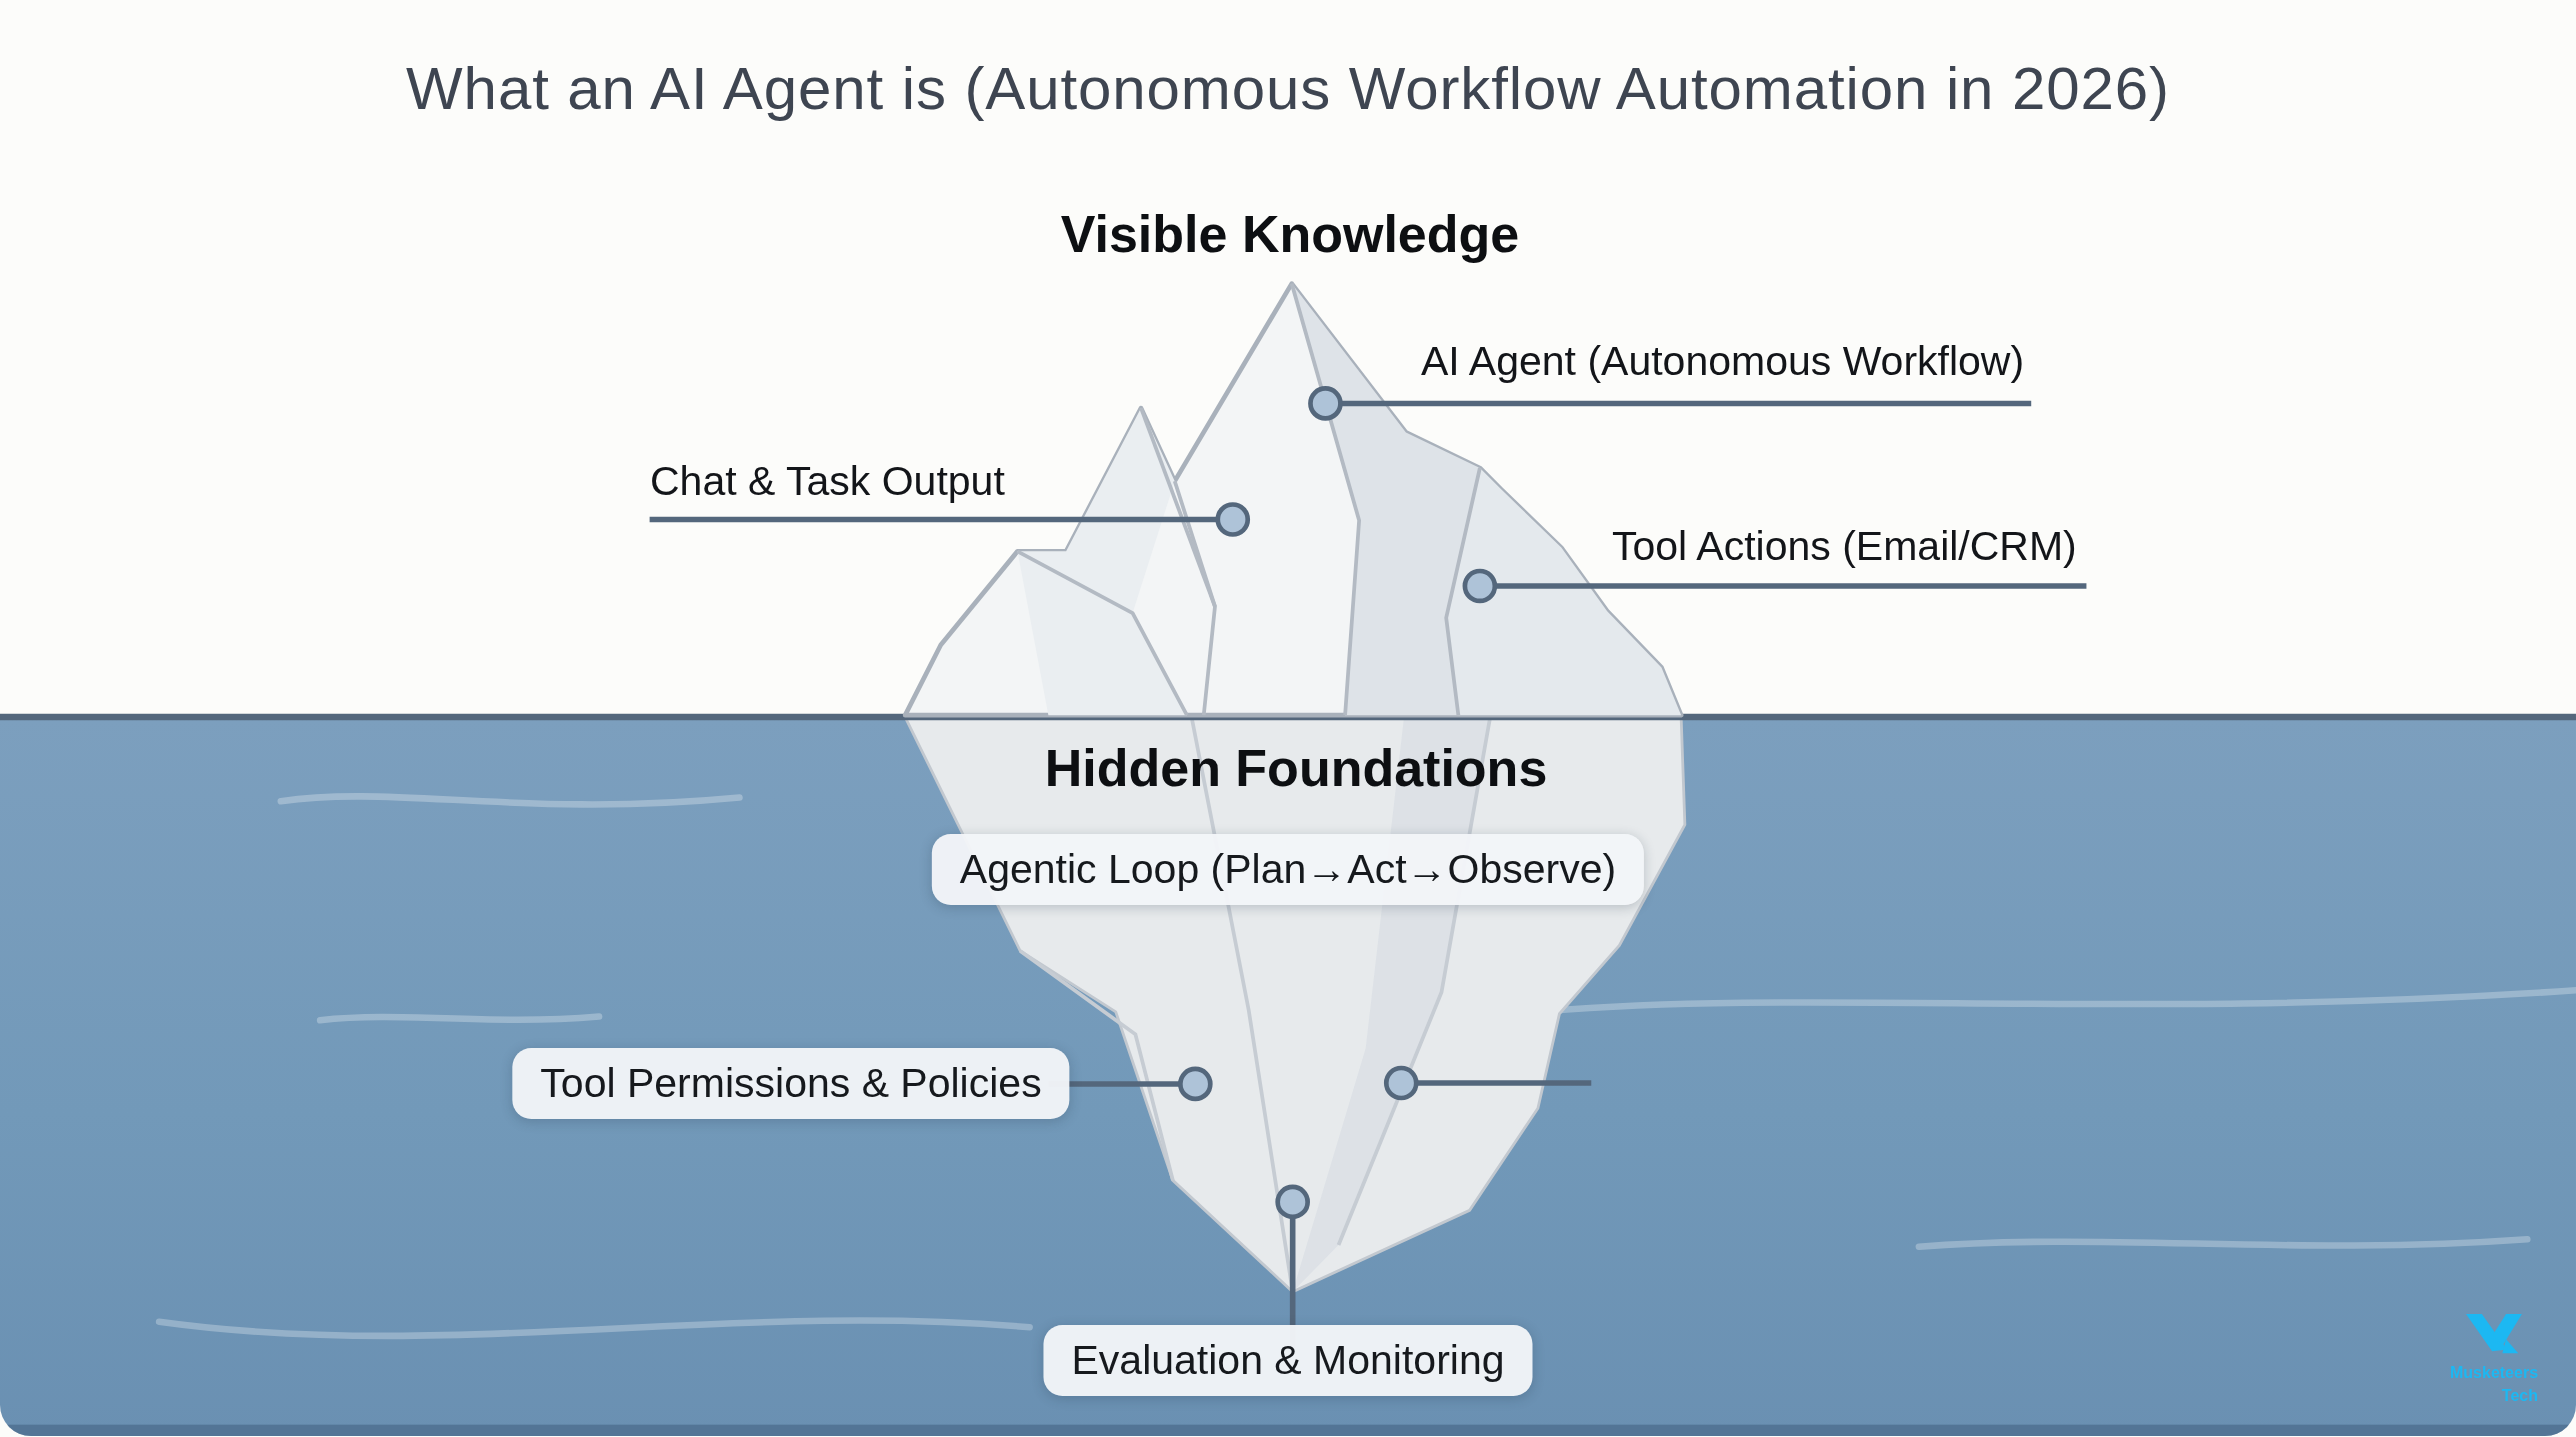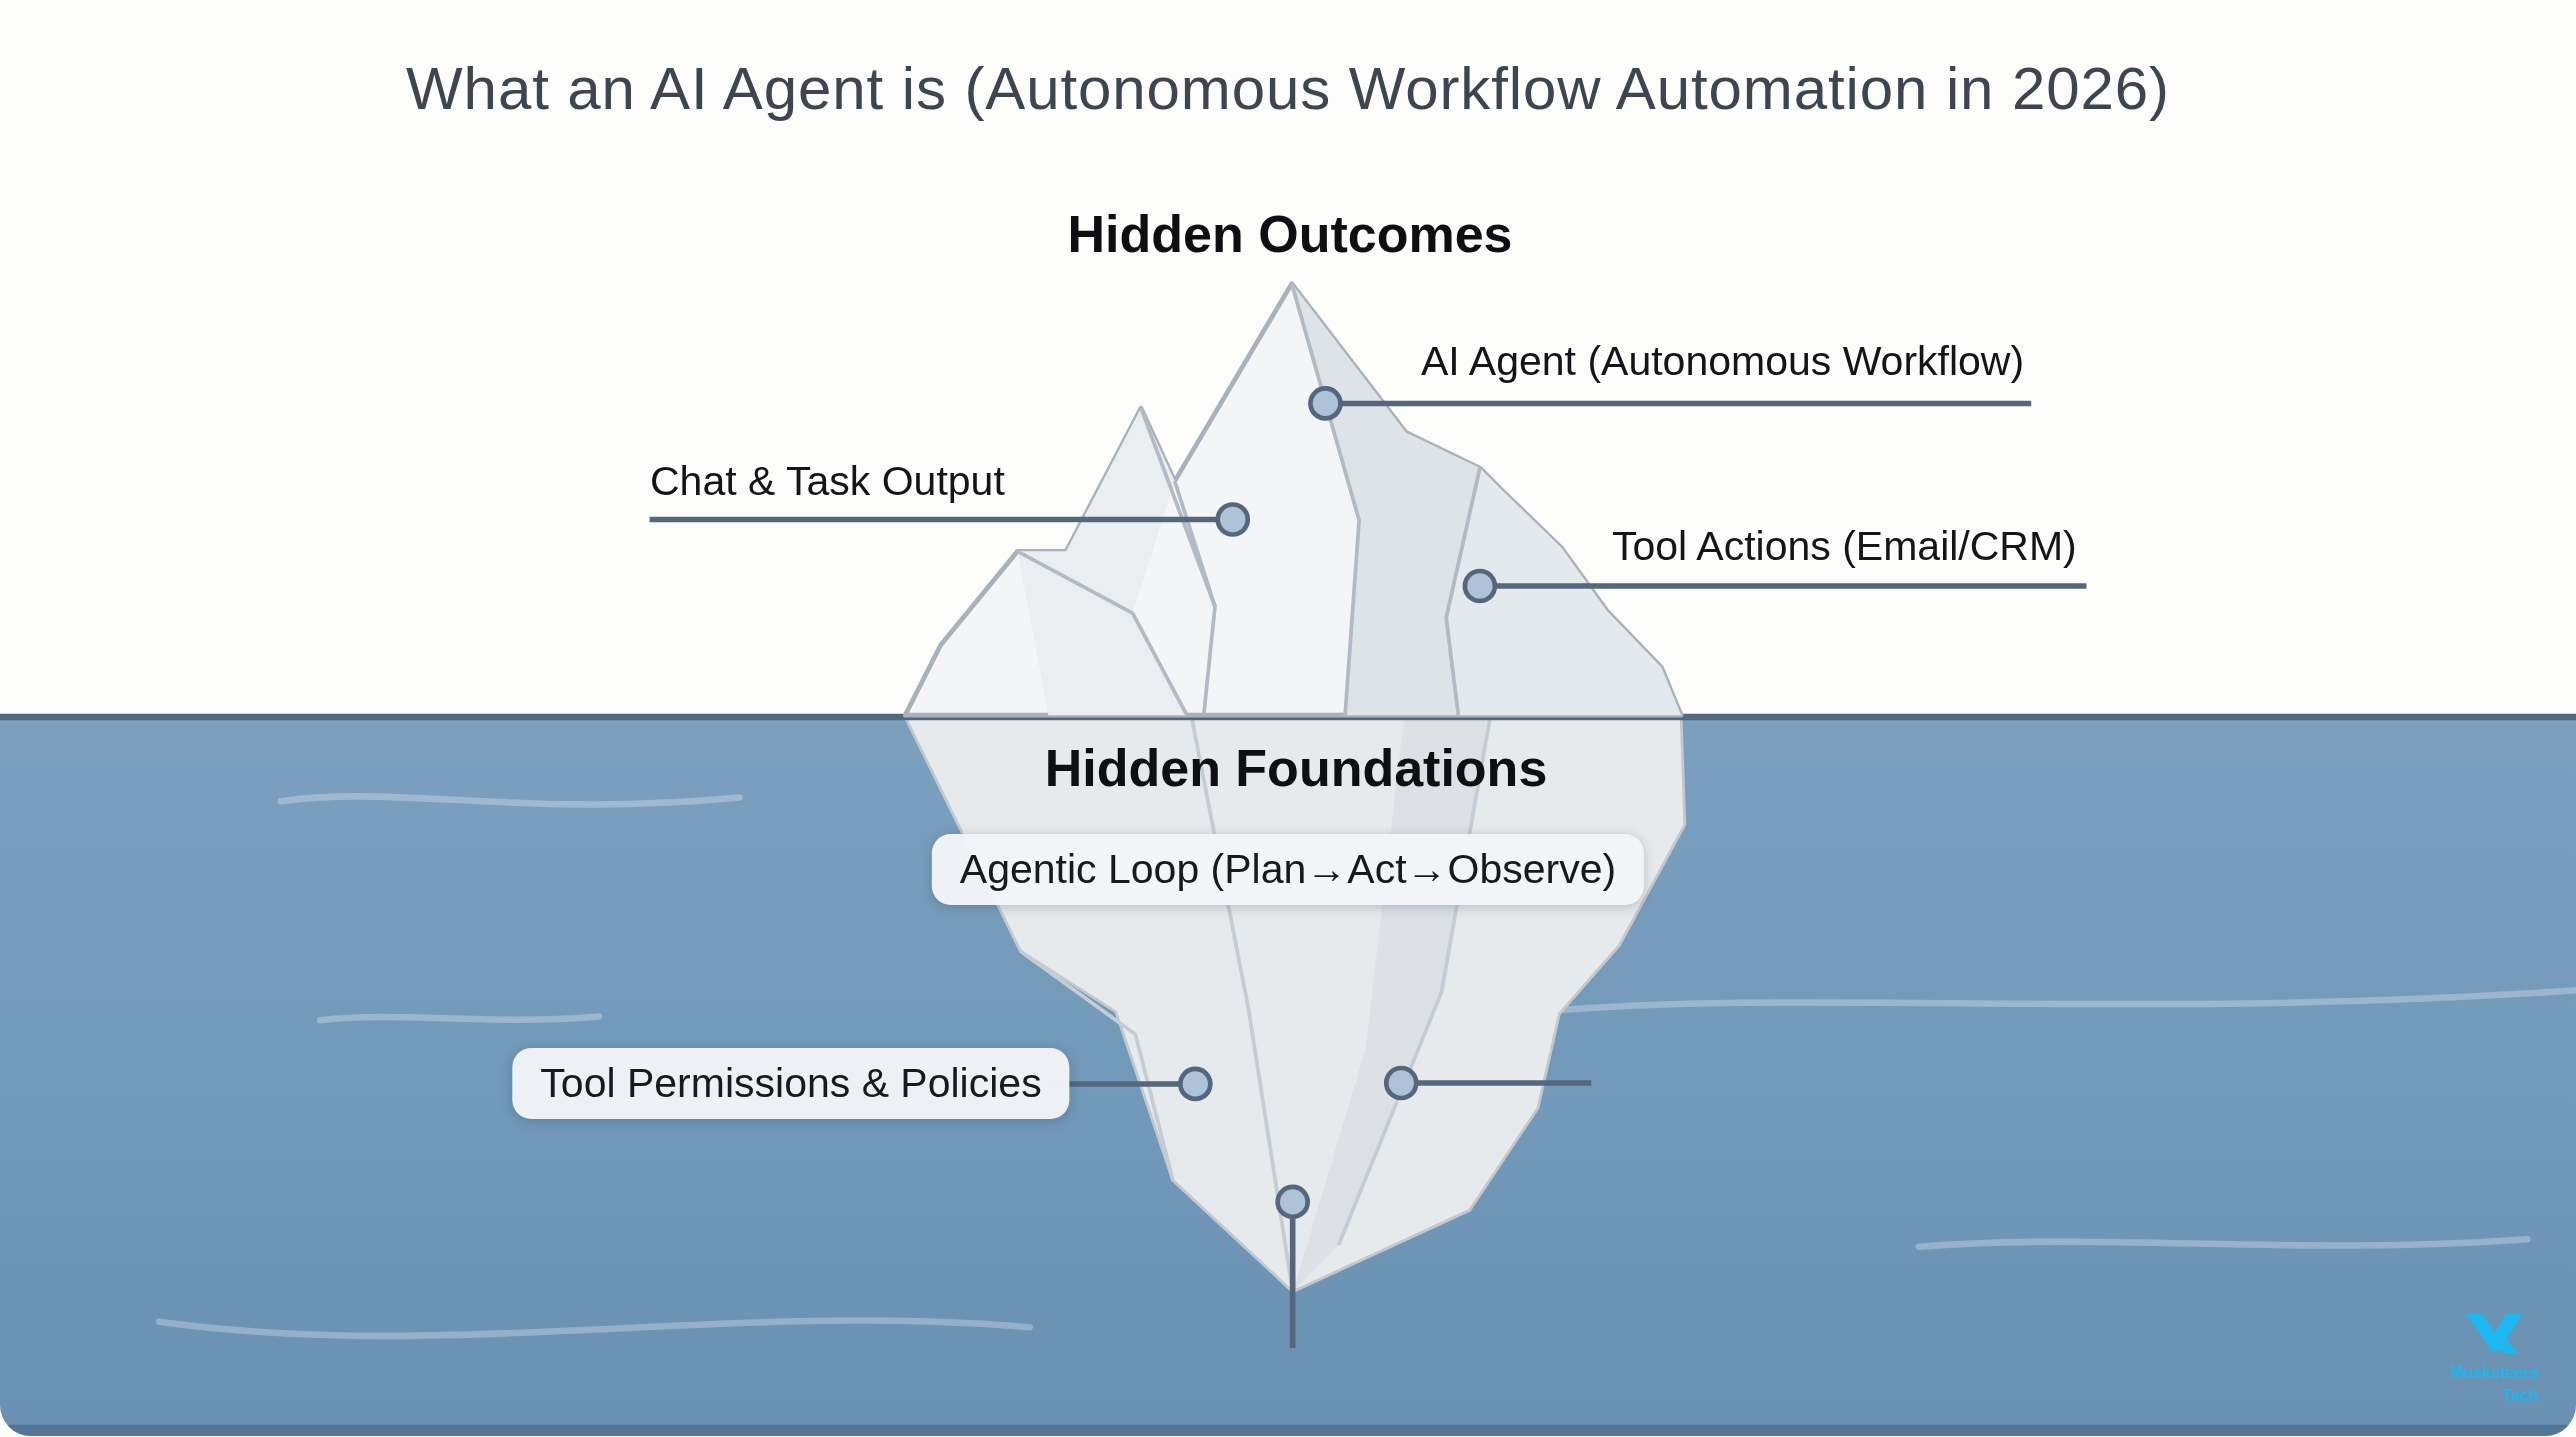--- a/index.html
+++ b/index.html
@@ -112,30 +112,31 @@
       <circle cx="1317" cy="555" r="16"></circle>
       <circle cx="1581" cy="626" r="16"></circle>
       <circle cx="1277" cy="1158" r="16"></circle>
       <circle cx="1497" cy="1157" r="16"></circle>
       <circle cx="1381" cy="1284" r="16"></circle>
     </g>
   </svg>
 
   <div class="txt title">What an AI Agent is (Autonomous Workflow Automation in 2026)</div>
 
-  <div class="txt section-heading heading-visible">Hidden Outcomes</div>
+  <div class="txt section-heading heading-visible">Visible Knowledge</div>
 
   <div class="txt label-plain label-ai">AI Agent (Autonomous Workflow)</div>
   <div class="txt label-plain label-chat">Chat &amp; Task Output</div>
   <div class="txt label-plain label-tools">Tool Actions (Email/CRM)</div>
 
   <div class="txt section-heading heading-hidden">Hidden Foundations</div>
 
   <div class="pill pill-agentic">Agentic Loop (Plan→Act→Observe)</div>
   <div class="pill pill-permissions">Tool Permissions &amp; Policies</div>
+  <div class="pill pill-evaluation">Evaluation &amp; Monitoring</div>
 
   <div class="logo">
     <svg class="logo-mark" width="60" height="41" viewBox="0 0 64 44" aria-hidden="true">
       <g fill="#1cb8f2">
         <polygon points="2,0 19,0 46,38 30,40"></polygon>
         <polygon points="62,0 45,0 31,22 40,36"></polygon>
         <polygon points="45,27 58,42 41,42"></polygon>
       </g>
     </svg>
     <div class="logo-text">Musketeers</div>

